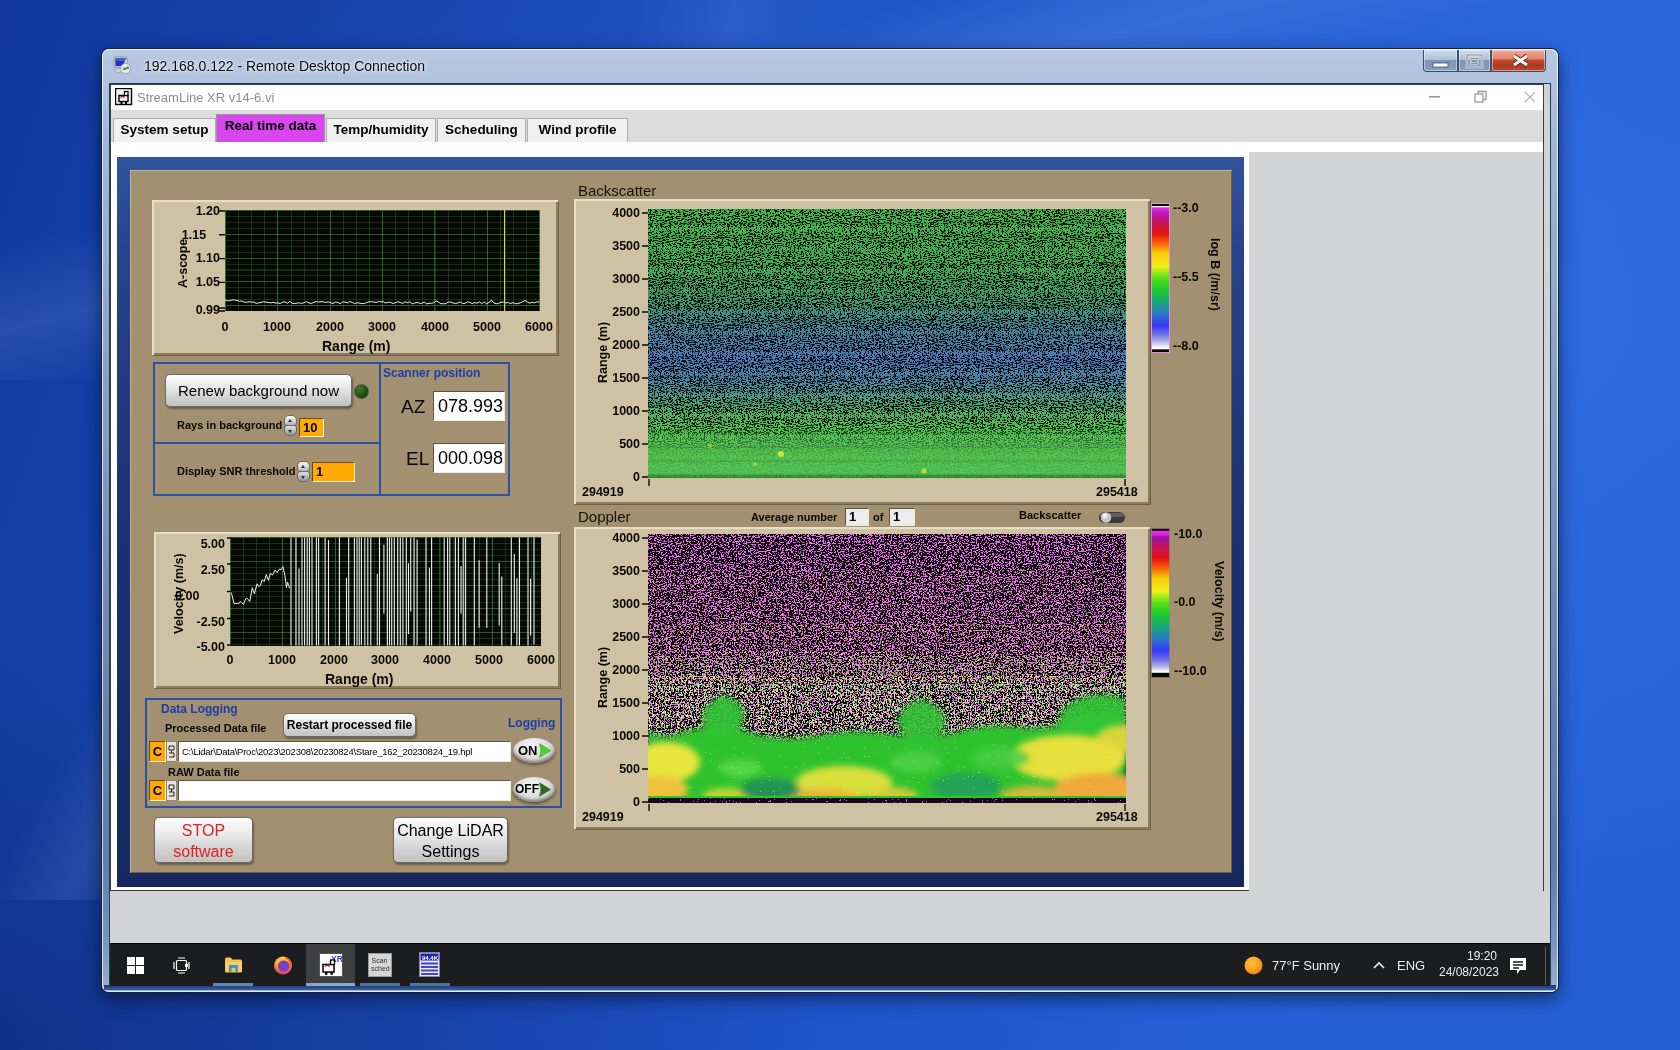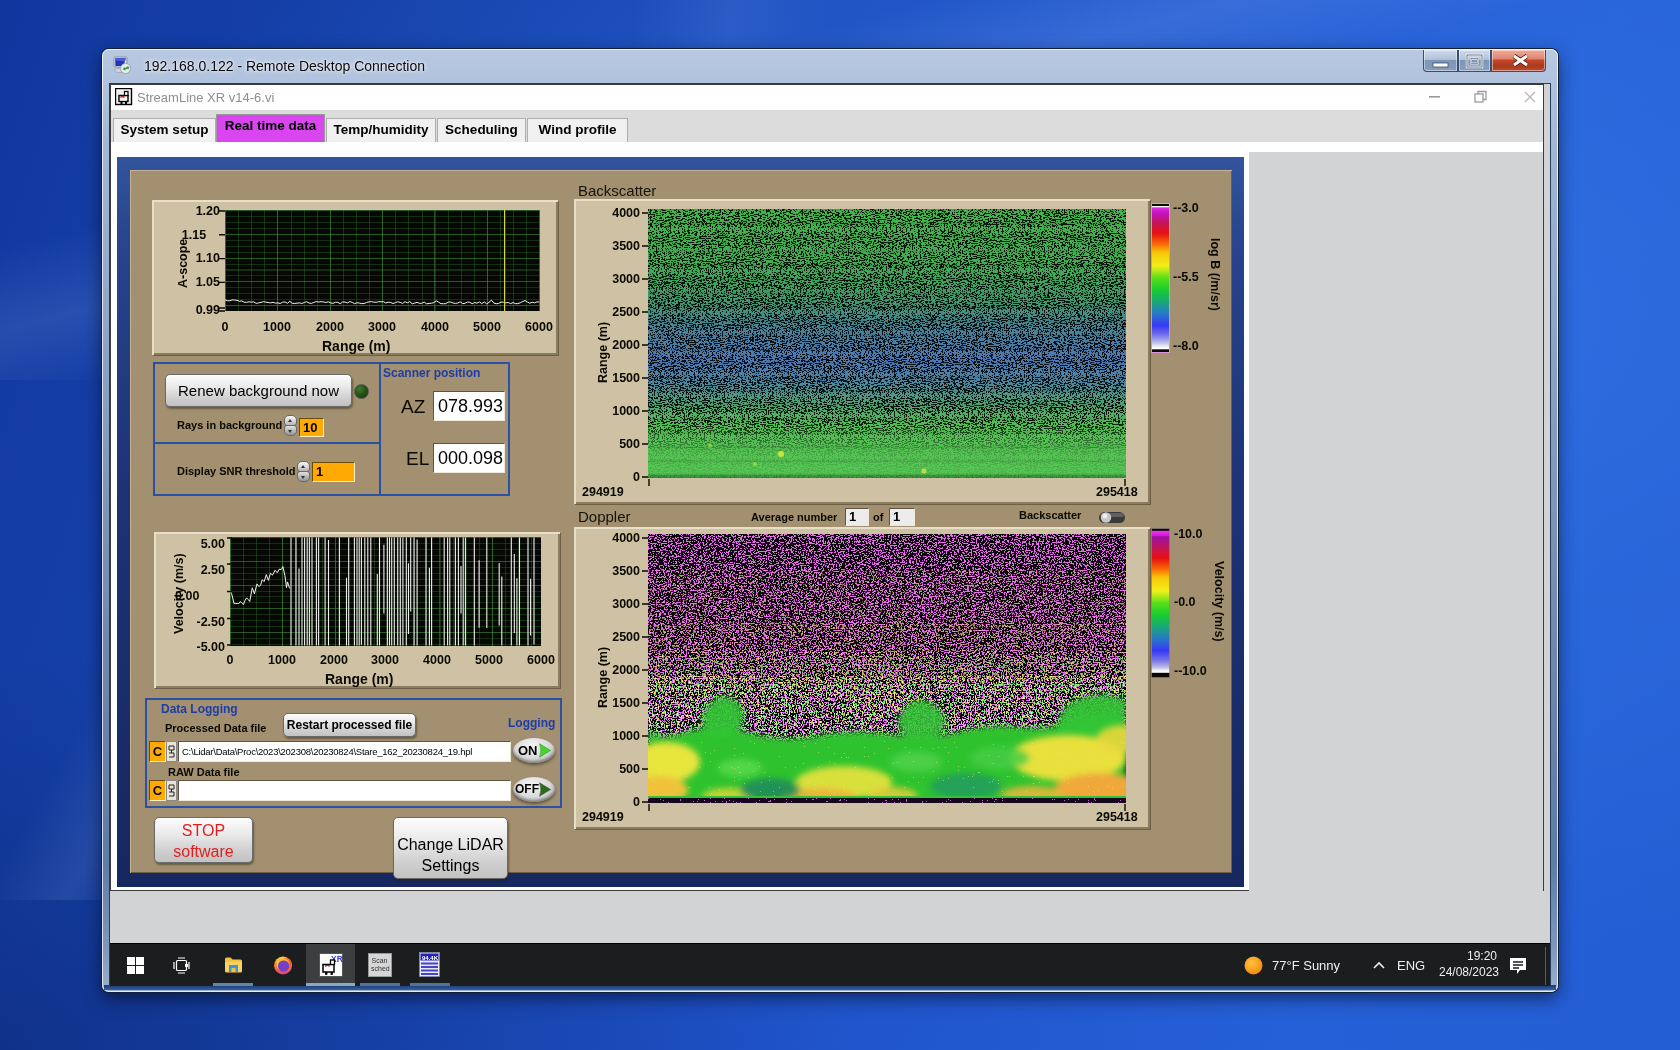--- a/index.html
+++ b/index.html
@@ -239,21 +239,21 @@
       <path d="M4.5,8 v3" stroke="#222" stroke-width="1"></path>
     </svg></div>
 <div class="white-f" style="left:178px;top:780px;width:333px;height:21px"></div>
 <div class="ellbtn" style="left:513px;top:777px"></div>
 <div class="abs" style="left:515px;top:782px;font-size:12px;font-weight:bold;color:#000">OFF</div>
 <svg class="abs" style="left:537px;top:781px" width="17" height="17" viewBox="0 0 20 20">
     <path d="M3,2 L16,10 L3,18 Q6,10 3,2 Z" fill="#2e6b1e" stroke="#16380e" stroke-width="0.5"></path>
   </svg>
 
 <div class="gbtn" style="left:154px;top:817px;width:99px;height:46px;font-size:16px;color:#e02020;line-height:21px;padding-top:2px">STOP<br>software</div>
-<div class="gbtn" style="left:393px;top:817px;width:115px;height:62px;font-size:16px;line-height:21px;padding-top:16px">Change LiDAR<br>Settings</div>
+<div class="gbtn" style="left:393px;top:817px;width:115px;height:46px;font-size:16px;line-height:21px;padding-top:2px">Change LiDAR<br>Settings</div>
 
 <div class="plotlab" style="left:578px;top:182px">Backscatter</div>
 <div class="sub" style="left:574px;top:199px;width:576px;height:305px"></div>
 
 <svg class="abs" style="left:648px;top:209px" width="478" height="269" viewBox="0 0 478 269">
 <defs>
 <linearGradient id="bsg" x1="0" y1="0" x2="0" y2="1">
  <stop offset="0" stop-color="#43b449"></stop>
         <stop offset="0.2" stop-color="#41ac51"></stop>
  <stop offset="0.33" stop-color="#3f9a6a"></stop>

